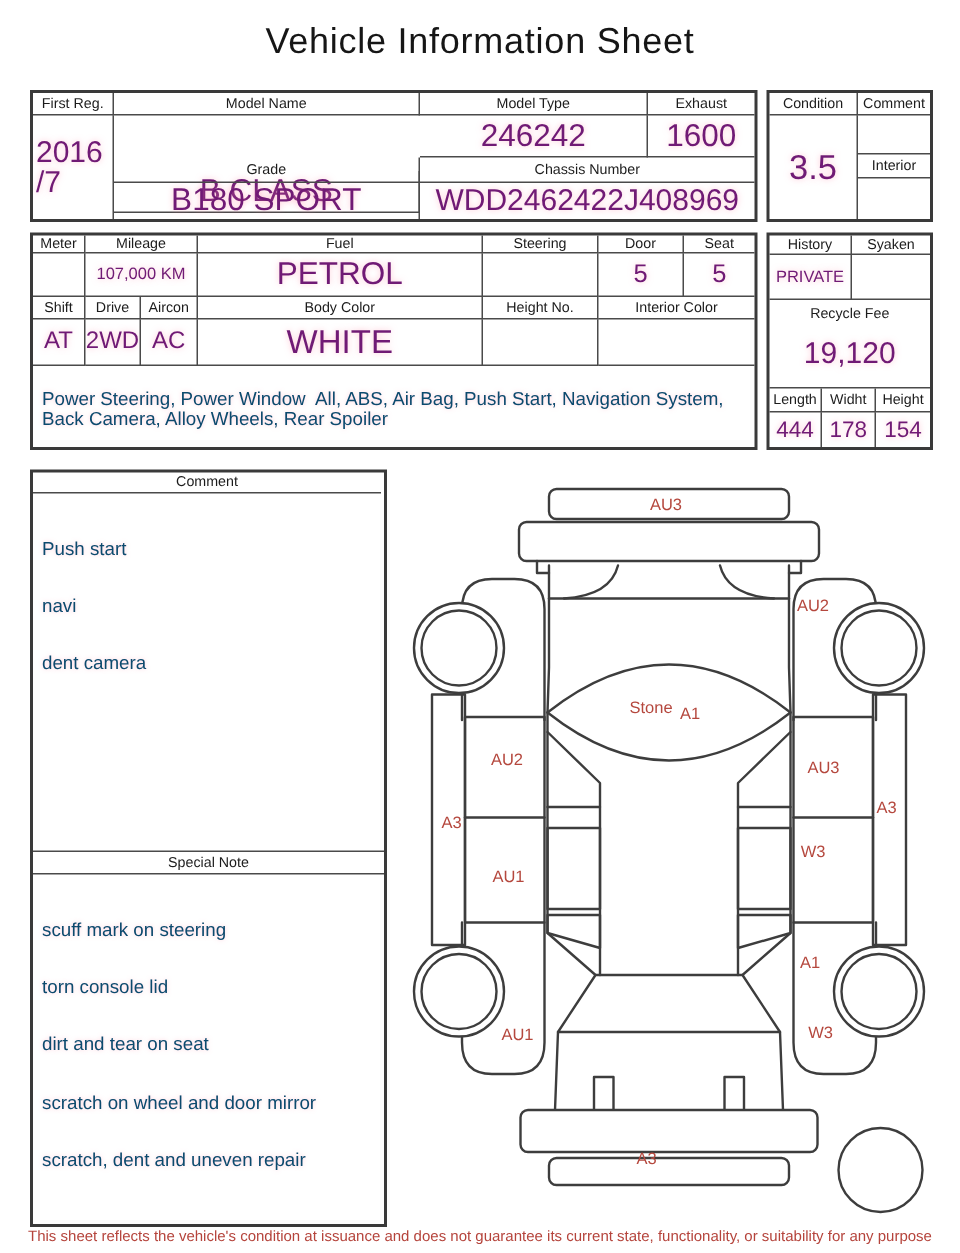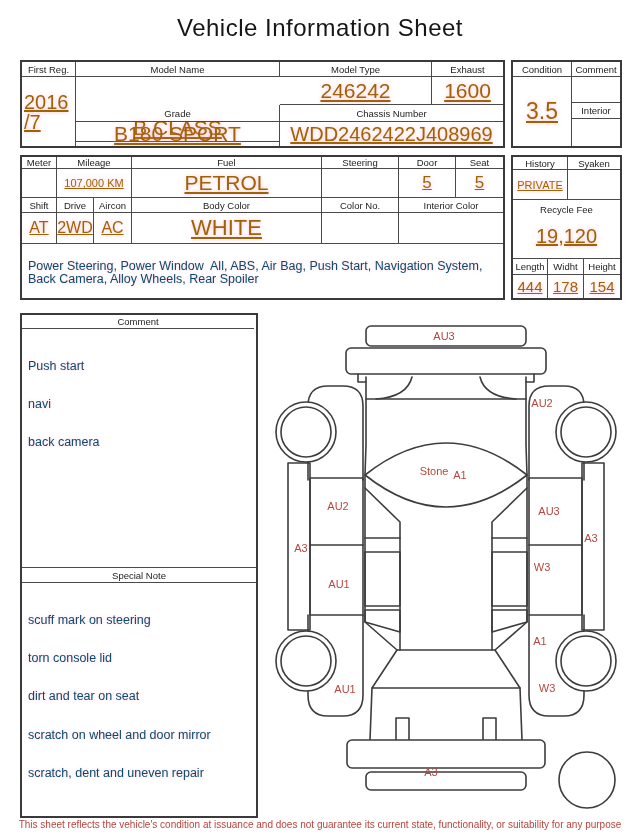--- a/index.html
+++ b/index.html
@@ -4,21 +4,21 @@
 <style>
   html,body{margin:0;padding:0;background:#fff;}
   #sheet{position:relative;width:640px;height:835px;background:#fff;
          font-family:"Liberation Sans",sans-serif;overflow:hidden;}
   .title{position:absolute;left:0;top:14px;width:640px;text-align:center;
          font-size:24px;color:#161616;letter-spacing:.5px;}
   .box{position:absolute;border:2px solid #3a3a3a;background:#fff;box-sizing:border-box;}
   .cell{position:absolute;box-sizing:border-box;display:flex;align-items:center;
         justify-content:center;overflow:hidden;white-space:nowrap;}
   .hdr{font-size:9.5px;color:#1c1c1c;}
-  .red{color:#a16207;text-shadow:0 0 4px rgba(255,150,175,.55);text-decoration:underline;}
+  .red{color:#701a75;text-shadow:0 0 4px rgba(255,150,175,.55);}
   .br{border-right:1px solid #4a4a4a;}
   .bb{border-bottom:1px solid #4a4a4a;}
   .bt{border-top:1px solid #4a4a4a;}
   .f11{font-size:11px;} .f15{font-size:15px;} .f16{font-size:16px;} .f17{font-size:17px;}
   .f20{font-size:20px;} .f21{font-size:21px;} .f22{font-size:22px;} .f23{font-size:23px;}
   .txtblock{position:absolute;color:#0c4a6e;font-size:12.5px;line-height:12.8px;
             text-shadow:0 0 3px rgba(255,160,185,.5);white-space:pre-wrap;}
   .footer{position:absolute;left:0;top:819px;width:640px;text-align:center;
           font-size:10px;color:#b5443c;}
   svg text{font-family:"Liberation Sans",sans-serif;font-size:11px;fill:#b5483e;}
@@ -69,21 +69,21 @@
     <div class="cell red br bb f11" style="left:35px;top:12px;width:75px;height:29px;">107,000 KM</div>
     <div class="cell red br bb f21" style="left:110px;top:12px;width:190px;height:29px;">PETROL</div>
     <div class="cell red br bb" style="left:300px;top:12px;width:77px;height:29px;"></div>
     <div class="cell red br bb f17" style="left:377px;top:12px;width:57px;height:29px;">5</div>
     <div class="cell red bb f17" style="left:434px;top:12px;width:47px;height:29px;">5</div>
 
     <div class="cell hdr br bb" style="left:0;top:41px;width:35px;height:15px;">Shift</div>
     <div class="cell hdr br bb" style="left:35px;top:41px;width:37px;height:15px;">Drive</div>
     <div class="cell hdr br bb" style="left:72px;top:41px;width:38px;height:15px;">Aircon</div>
     <div class="cell hdr br bb" style="left:110px;top:41px;width:190px;height:15px;">Body Color</div>
-    <div class="cell hdr br bb" style="left:300px;top:41px;width:77px;height:15px;">Color No.</div>
+    <div class="cell hdr br bb" style="left:300px;top:41px;width:77px;height:15px;">Height No.</div>
     <div class="cell hdr bb" style="left:377px;top:41px;width:104px;height:15px;">Interior Color</div>
 
     <div class="cell red br bb f16" style="left:0;top:56px;width:35px;height:31px;">AT</div>
     <div class="cell red br bb f16" style="left:35px;top:56px;width:37px;height:31px;">2WD</div>
     <div class="cell red br bb f16" style="left:72px;top:56px;width:38px;height:31px;">AC</div>
     <div class="cell red br bb f22" style="left:110px;top:56px;width:190px;height:31px;">WHITE</div>
     <div class="cell red br bb" style="left:300px;top:56px;width:77px;height:31px;"></div>
     <div class="cell red bb" style="left:377px;top:56px;width:104px;height:31px;"></div>
 
     <div class="txtblock" style="left:0;top:100px;width:481px;height:41px;padding:3px 6px;box-sizing:border-box;">Power Steering, Power Window  All, ABS, Air Bag, Push Start, Navigation System, Back Camera, Alloy Wheels, Rear Spoiler</div>
@@ -104,21 +104,21 @@
     <div class="cell red br f15" style="left:0;top:118px;width:35px;height:23px;">444</div>
     <div class="cell red br f15" style="left:35px;top:118px;width:36px;height:23px;">178</div>
     <div class="cell red f15" style="left:71px;top:118px;width:36px;height:23px;">154</div>
   </div>
 
   <div class="box" style="left:20px;top:313px;width:238px;height:505px;">
     <div class="cell hdr bb" style="left:0;top:0;width:232px;height:14px;">Comment</div>
     <div class="txtblock" style="left:0;top:14px;width:234px;padding:5px 6px;box-sizing:border-box;">
       <div>Push start</div>
       <div>navi</div>
-      <div>back camera</div>
+      <div>dent camera</div>
     </div>
     <div class="cell hdr bt bb" style="left:0;top:252px;width:234px;height:16px;">Special Note</div>
     <div class="txtblock" style="left:0;top:268px;width:234px;padding:5px 6px;box-sizing:border-box;">
       <div>scuff mark on steering</div>
       <div>torn console lid</div>
       <div>dirt and tear on seat</div>
       <div>scratch on wheel and door mirror</div>
       <div>scratch, dent and uneven repair</div>
     </div>
   </div>

